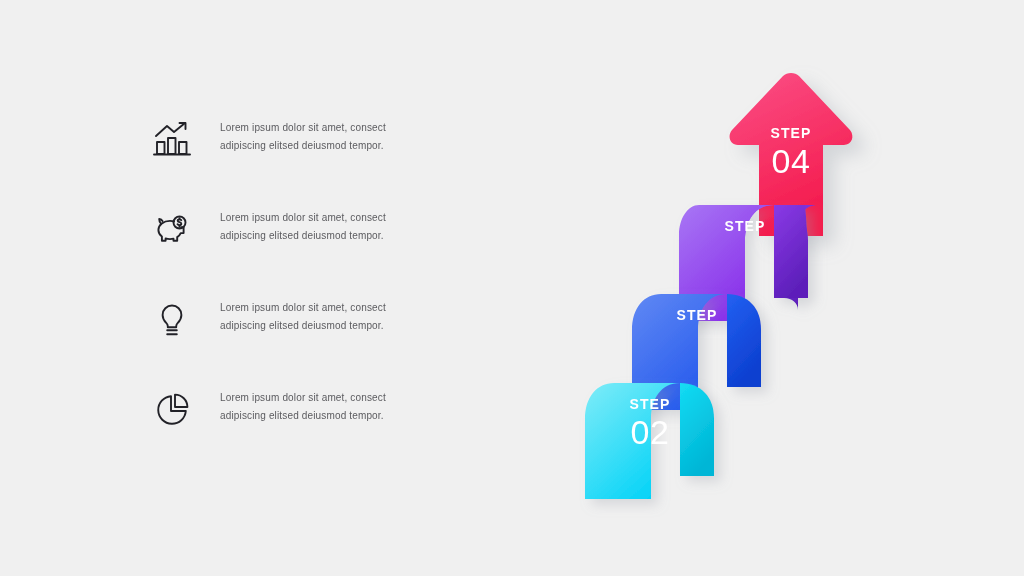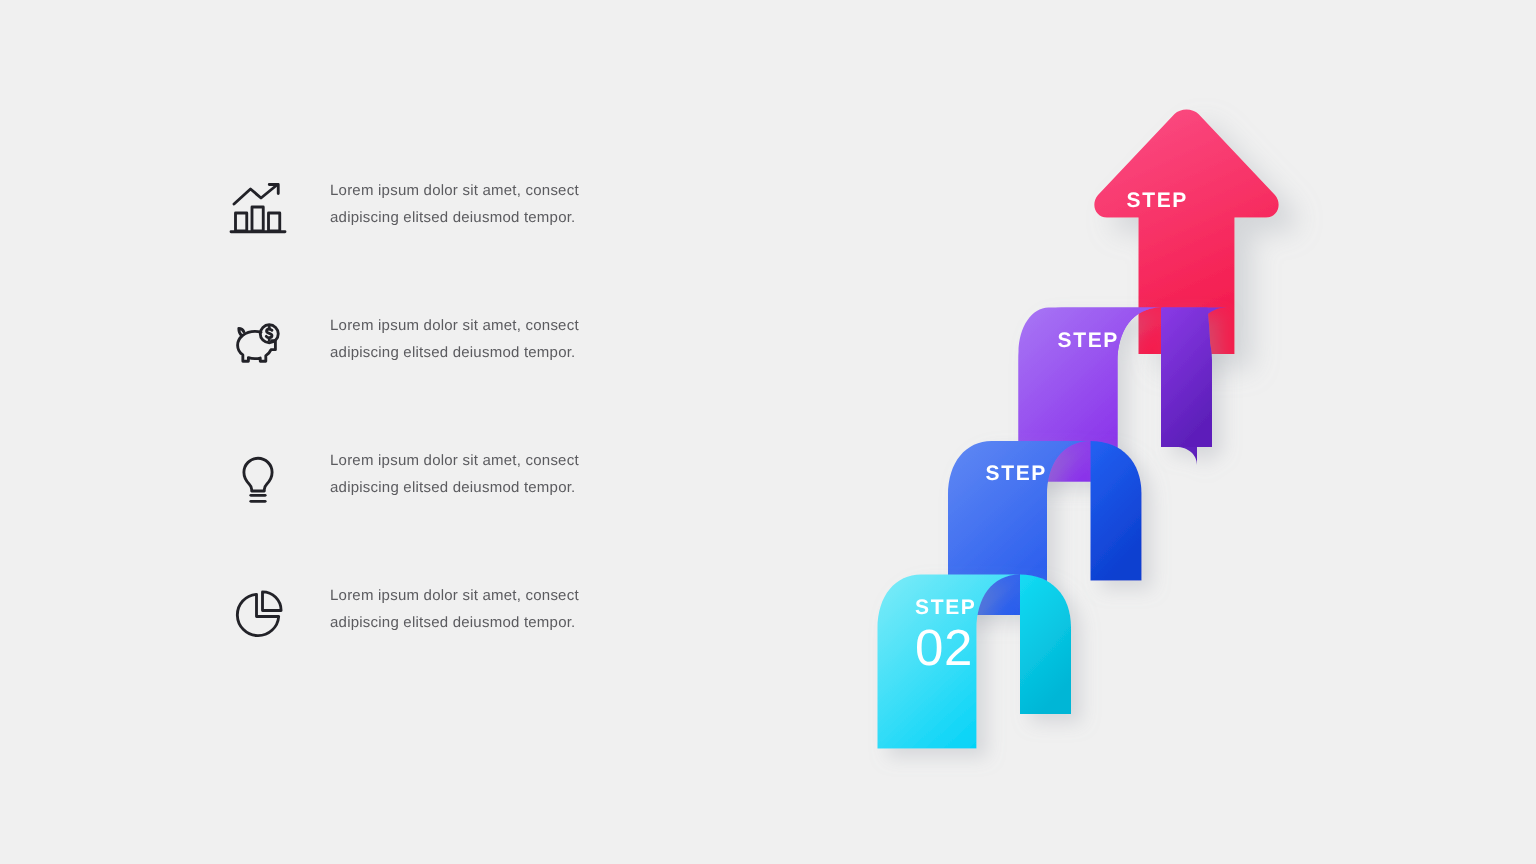--- a/index.html
+++ b/index.html
@@ -65,21 +65,21 @@
     left: 555px;
     top: 55px;
     width: 350px;
     height: 470px;
   }
   #steps svg {
     display: block;
   }
   .step-label {
     position: absolute;
-    text-align: left;
+    text-align: center;
     color: #ffffff;
     pointer-events: none;
   }
   .step-word {
     display: block;
     font-size: 14px;
     font-weight: bold;
     letter-spacing: 1.1px;
     line-height: 16px;
   }
@@ -297,20 +297,21 @@
           L125 328
           C106 328 96 344 96 364
           L96 444
           L30 444
           Z"></path>
       </g>
     </svg>
 
     <div class="step-label" id="label-04">
       <span class="step-word">STEP</span>
+      <span class="step-num">04</span>
     </div>
     <div class="step-label" id="label-03">
       <span class="step-word">STEP</span>
     </div>
     <div class="step-label" id="label-02">
       <span class="step-word">STEP</span>
     </div>
     <div class="step-label" id="label-01">
       <span class="step-word">STEP</span>
       <span class="step-num">02</span>

